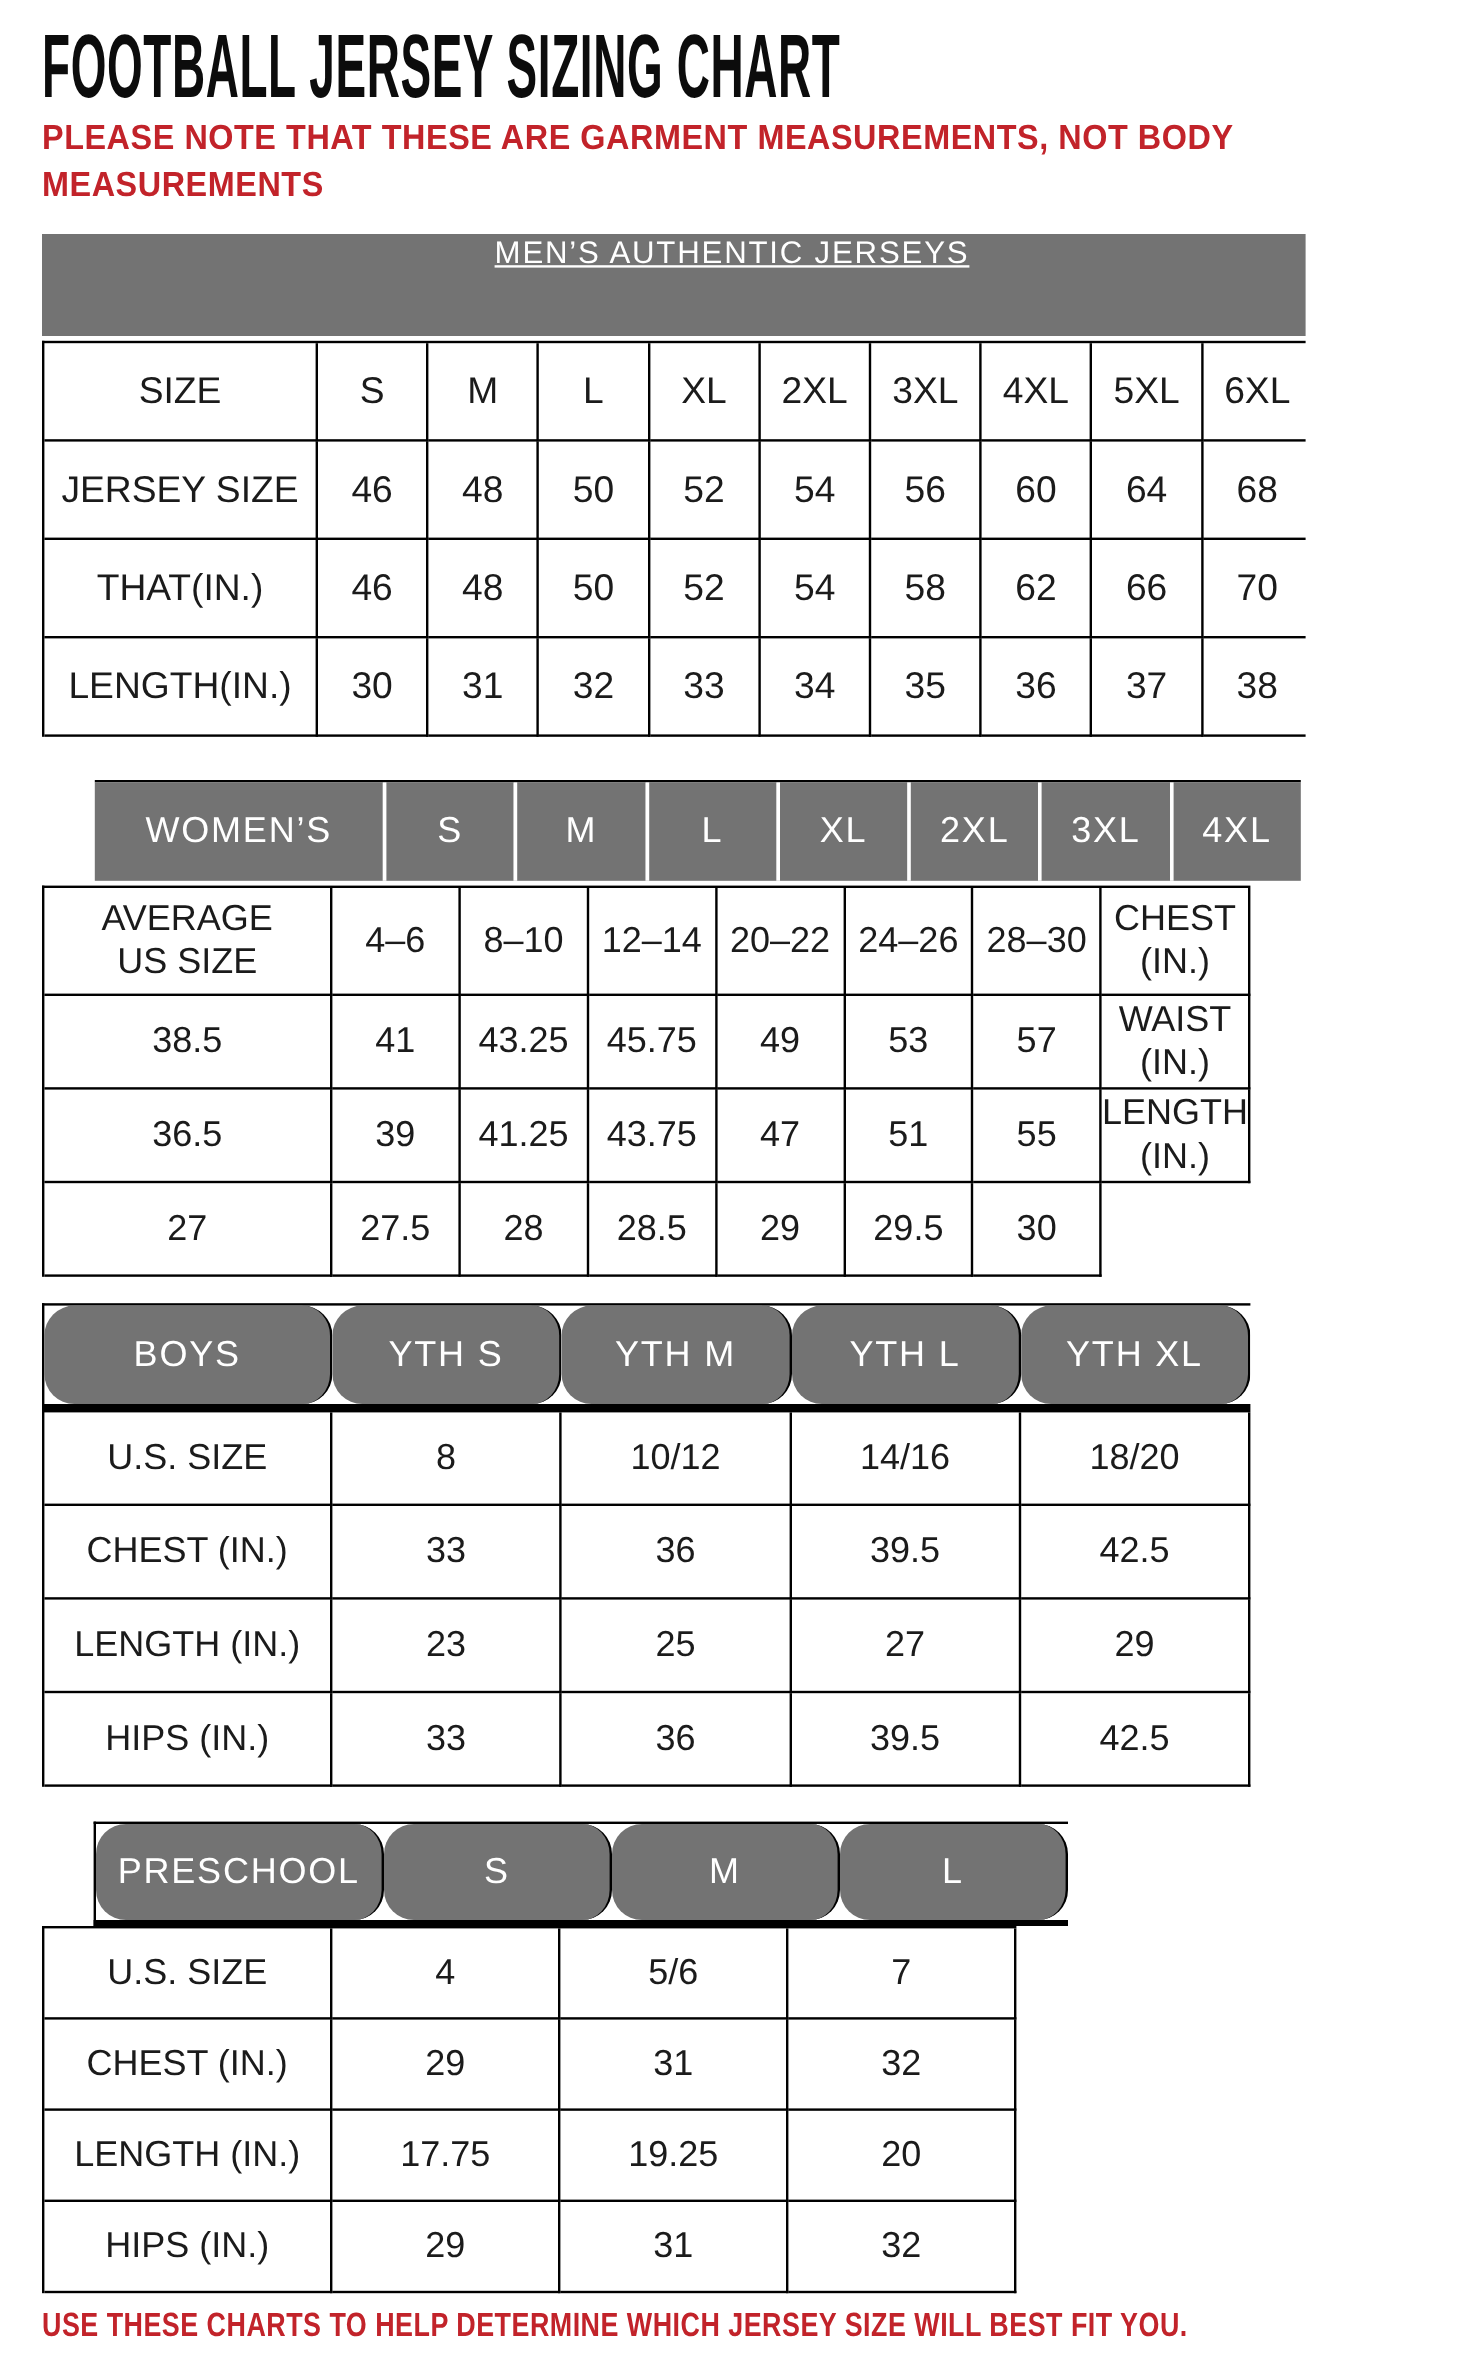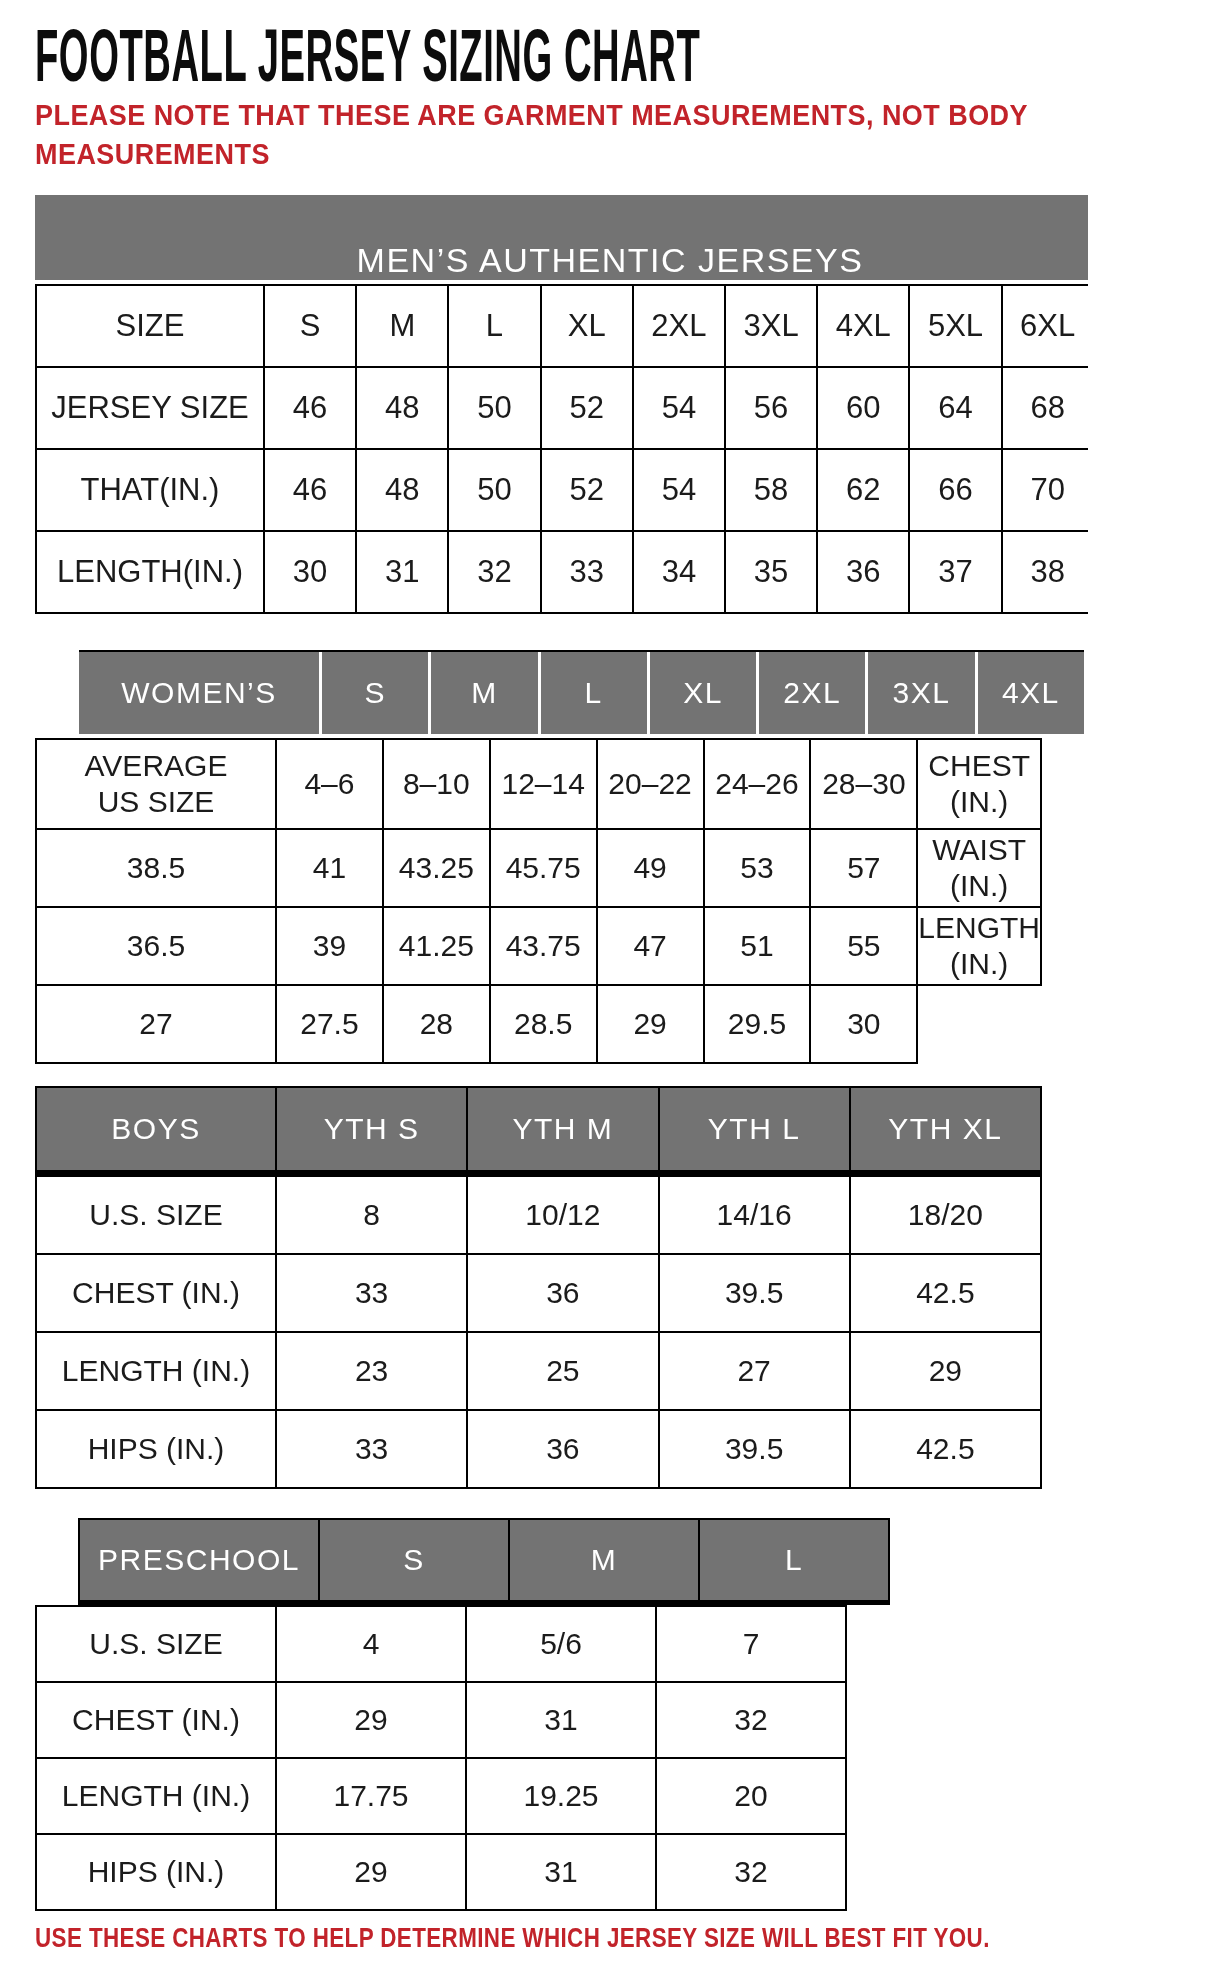--- a/index.html
+++ b/index.html
@@ -23,37 +23,37 @@
   .cell{display:flex;align-items:center;justify-content:center;text-align:center;
         border-right:2px solid #000;border-bottom:2px solid #000;
         font-size:30px;line-height:1.2;color:#1b1b1b;}
   .force-wrap{padding:0 38px;}
 
   .hcell{display:flex;align-items:center;justify-content:center;text-align:center;
          background:#737373;color:#ffffff;font-size:30px;letter-spacing:1.5px;}
 
   
   .mens-banner{position:absolute;left:35px;top:195px;width:1150px;height:85px;background:#737373;
-               display:flex;align-items:flex-end;justify-content:center;color:#fff;
-               font-size:34px;letter-spacing:1.5px;}
+               display:flex;align-items:flex-start;justify-content:center;color:#fff;
+               font-size:26px;letter-spacing:1.5px;text-decoration:underline;}
   .mens-body{position:absolute;left:35px;top:284px;width:1150px;
              grid-template-columns:228px repeat(10,1fr);grid-template-rows:repeat(4,82px);}
   .mens-body .cell{font-size:31px;}
 
   
   .w-head{position:absolute;left:35px;top:650px;width:1005px;height:82px;display:grid;
           grid-template-columns:240px repeat(7,1fr);border-top:2px solid #000;margin-left:44px;}
   .w-head .hcell + .hcell{border-left:3px solid #ffffff;}
   .w-body{position:absolute;left:35px;top:738px;width:1005px;
           grid-template-columns:240px repeat(7,1fr);grid-template-rows:90px 78px 78px 78px;}
 
   
   .bp-head{position:absolute;display:grid;border-top:2px solid #000;border-left:2px solid #000;
            border-bottom:5px solid #000;}
-  .bp-head .hcell{border-right:2px solid #000;}
+  .bp-head .hcell{border-right:2px solid #000;border-radius:25px;}
 
   .boys-head{left:35px;top:1086px;width:1005px;height:82px;
              grid-template-columns:240px repeat(4,1fr);}
   .boys-body{position:absolute;left:35px;top:1175px;width:1005px;
              grid-template-columns:240px repeat(4,1fr);grid-template-rows:repeat(4,78px);}
 
   .pre-head{left:35px;top:1518px;width:810px;height:80px;
             grid-template-columns:240px repeat(3,1fr);margin-left:43px;}
   .pre-body{position:absolute;left:35px;top:1605px;width:810px;
             grid-template-columns:240px repeat(3,1fr);grid-template-rows:repeat(4,76px);}

